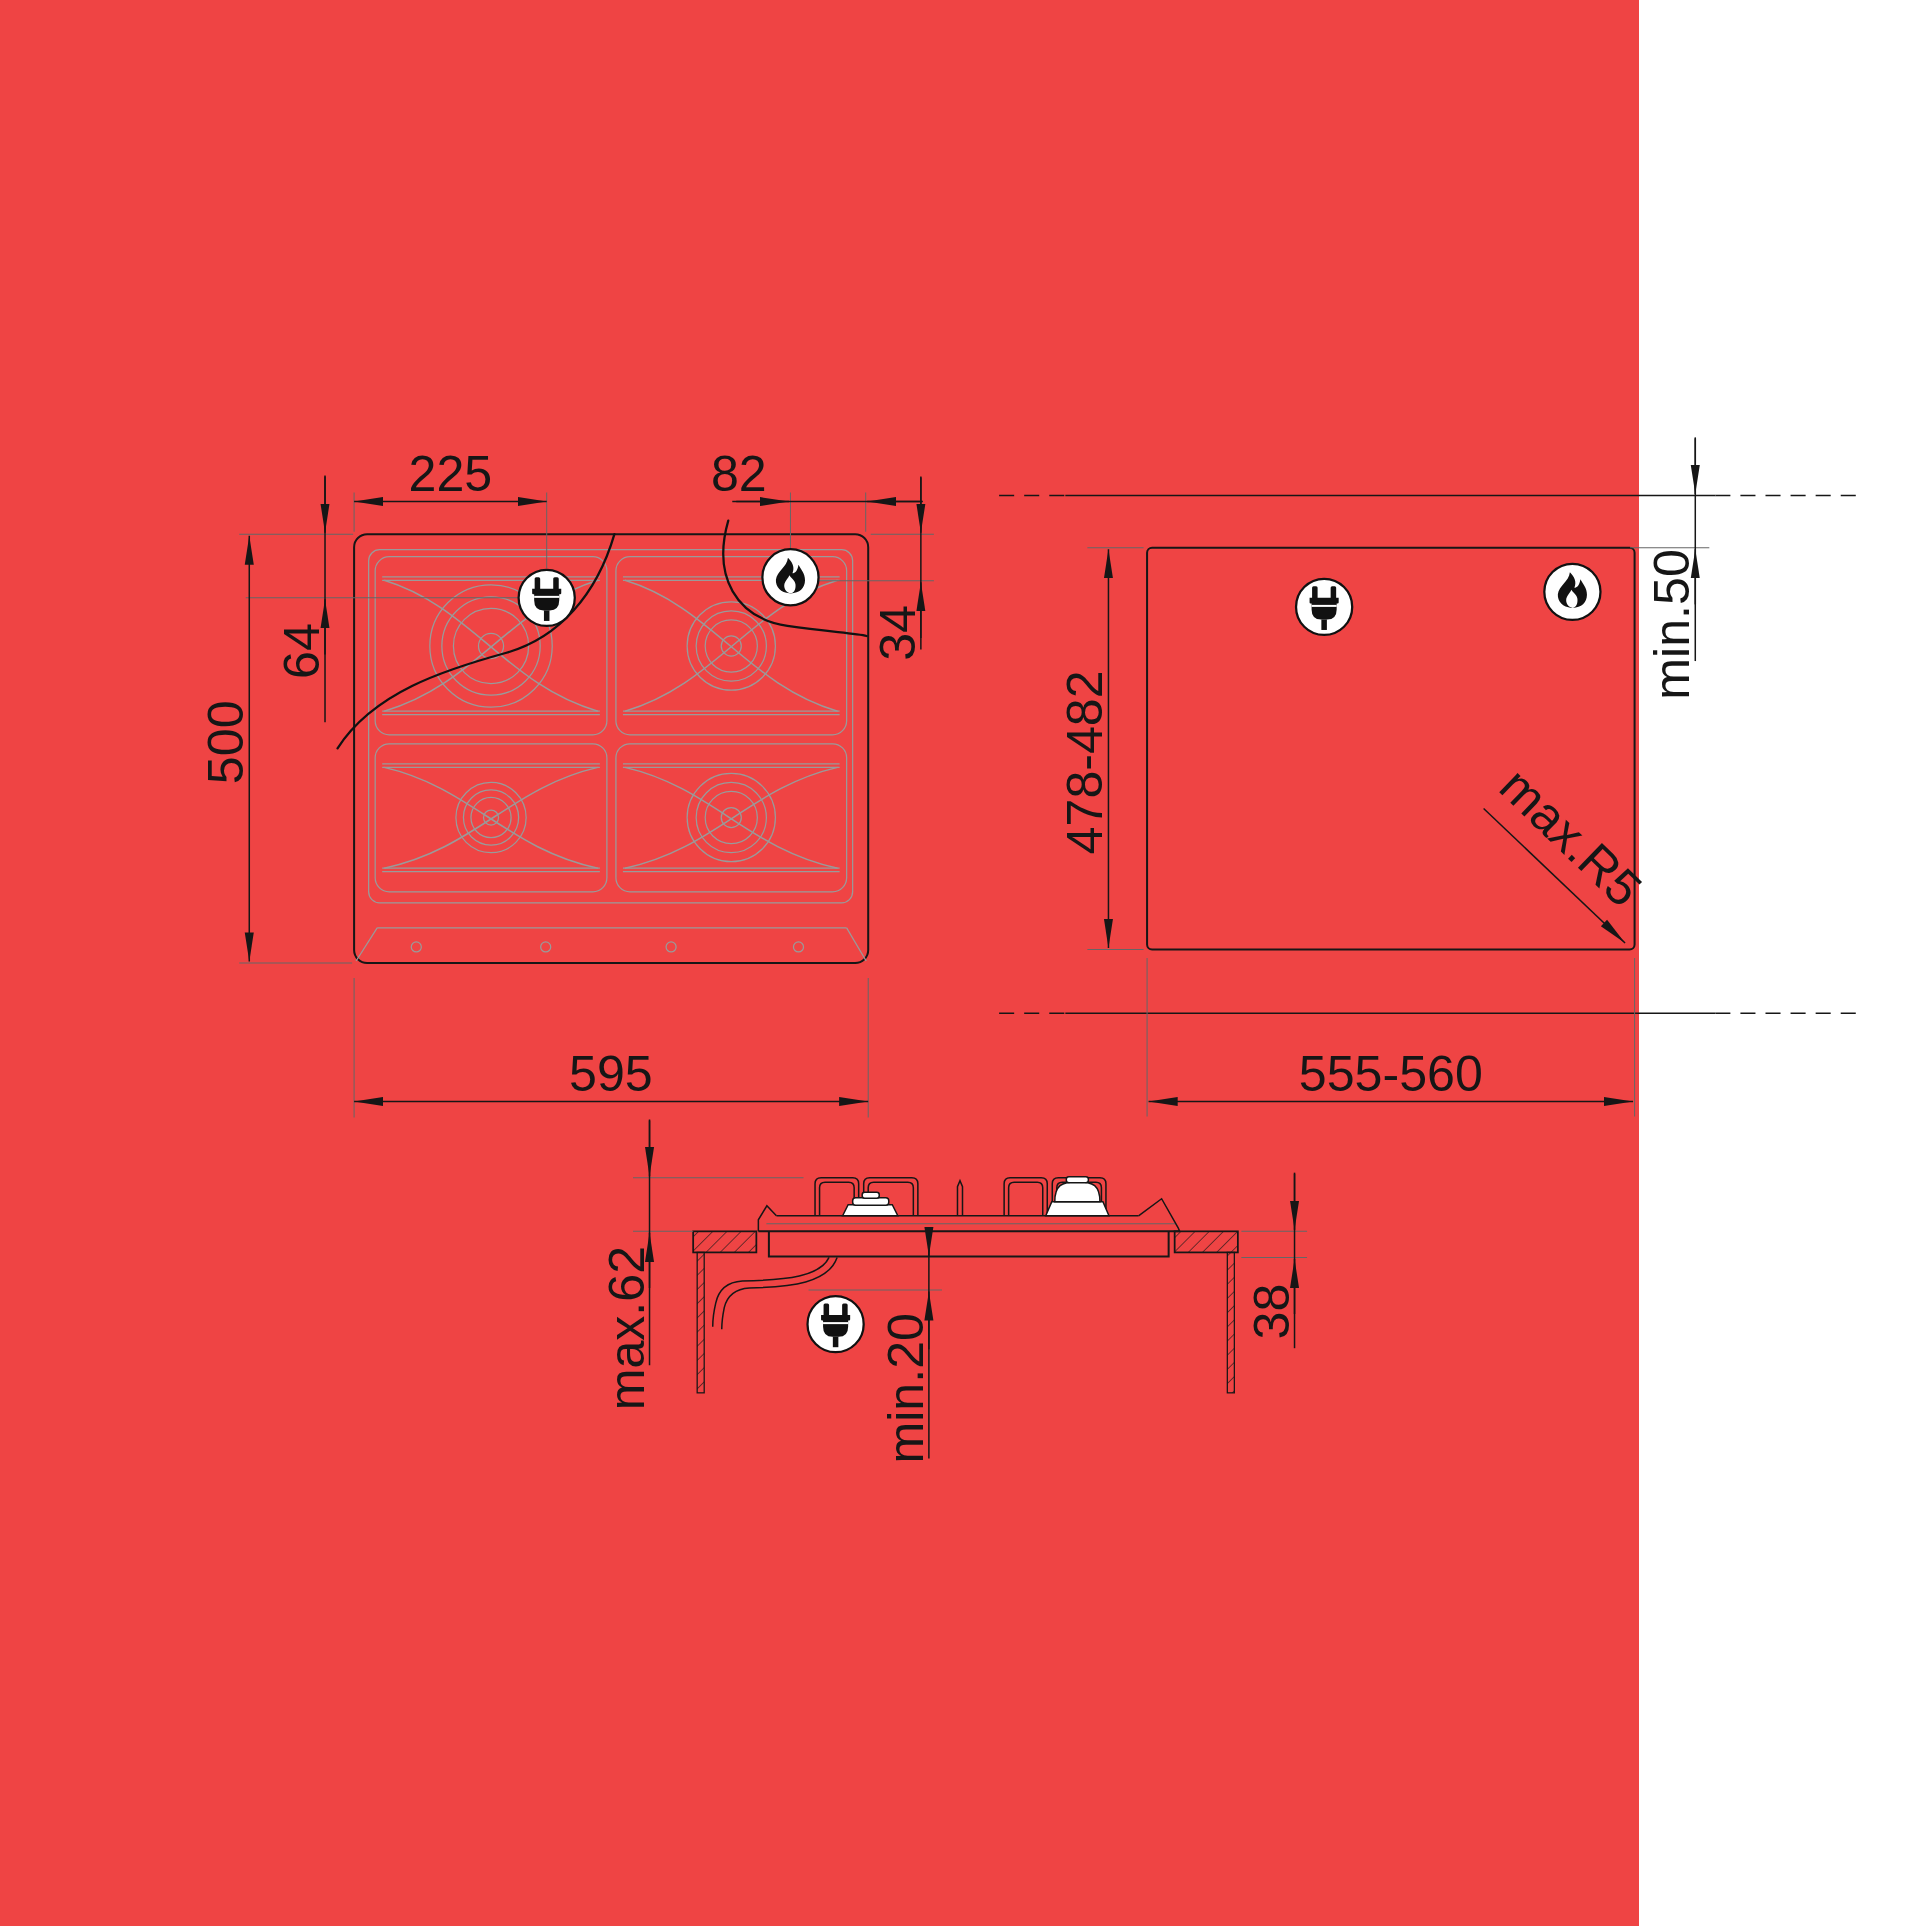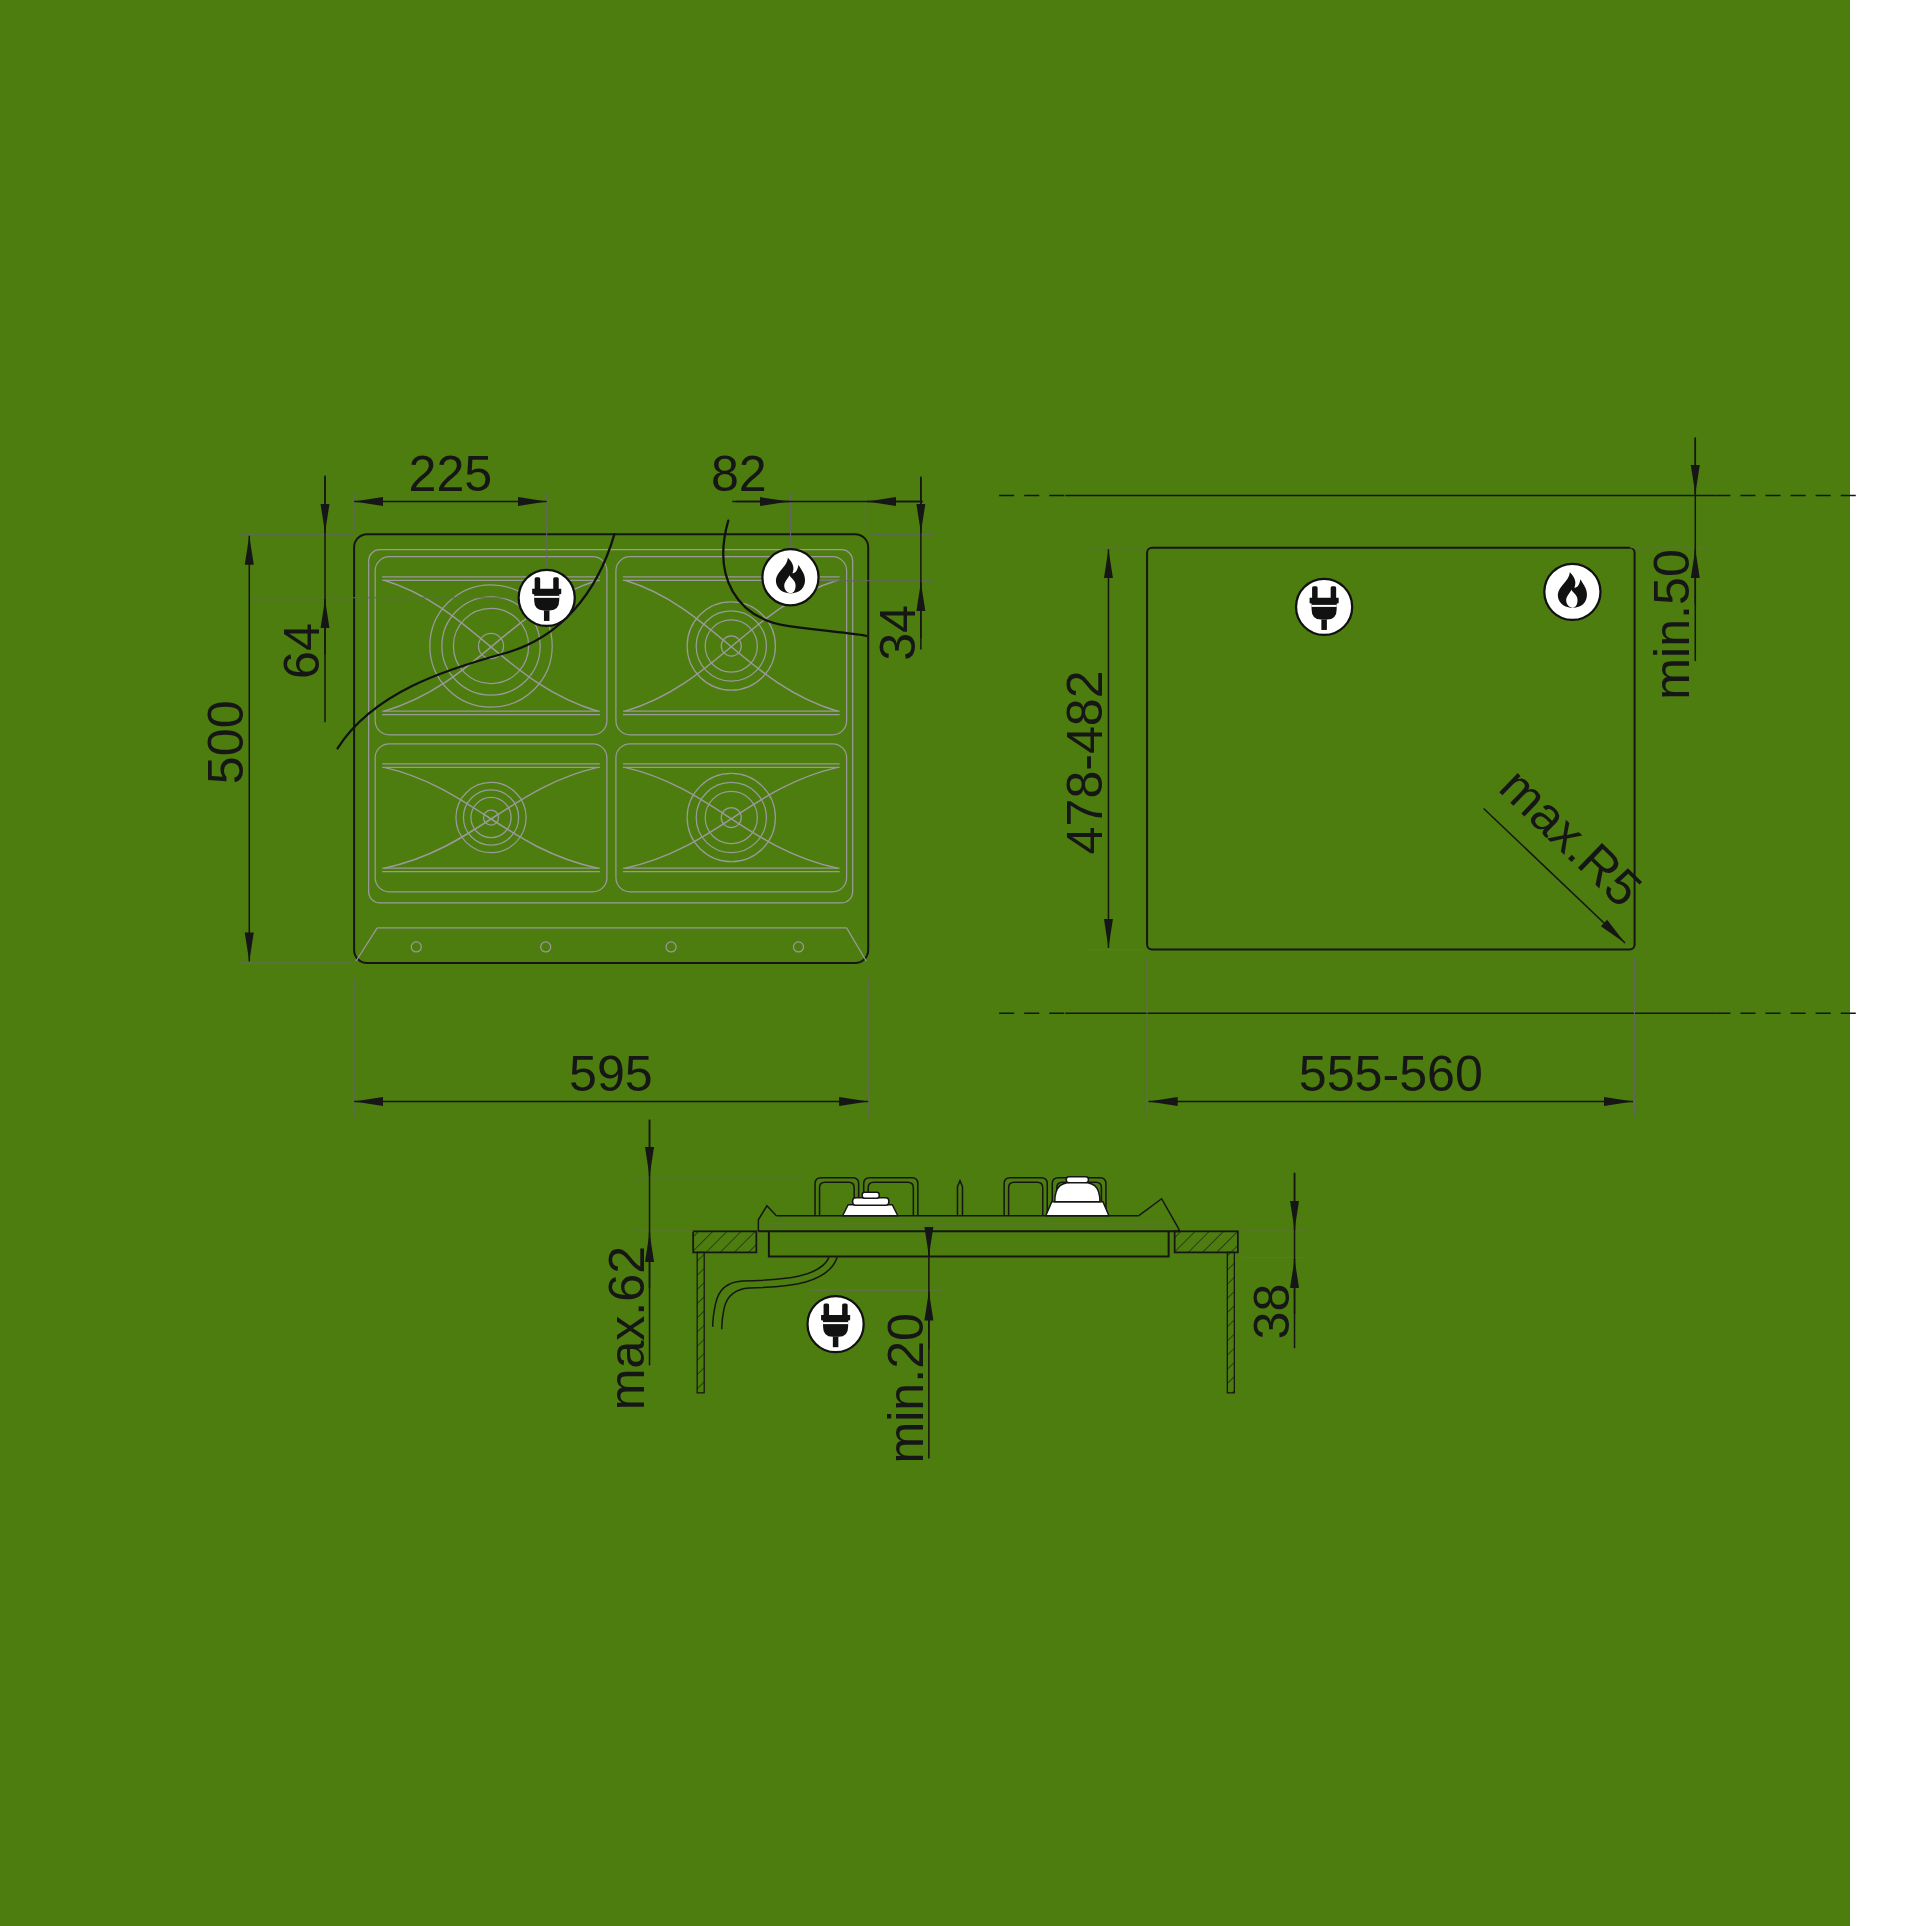--- a/index.html
+++ b/index.html
@@ -1,16 +1,16 @@
 <!DOCTYPE html>
 <html style="font-size:8px"><head>
 <meta charset="utf-8">
 <style>
   html,body{margin:0;padding:0;background:#fff;}
-  .canvas{width:1850px;height:1926px;background:#4d7c0f;position:relative;}
+  .canvas{width:1639px;height:1926px;background:#ef4444;position:relative;}
   svg{display:block;}
   .ol   {fill:none;stroke:#161616;stroke-width:4;}
   .ol3  {fill:none;stroke:#161616;stroke-width:3;}
   .gr   {fill:none;stroke:#9a9a9a;stroke-width:2.5;}
   .gr3  {fill:none;stroke:#9a9a9a;stroke-width:3;}
   .ex   {fill:none;stroke:#666;stroke-width:2;}
   .dm   {fill:none;stroke:#161616;stroke-width:3;}
   .brk  {fill:none;stroke:#111;stroke-width:4.5;stroke-linecap:round;}
   .wfill{fill:#fff;stroke:#161616;stroke-width:3;}
   .dashl{stroke-dasharray:30 20;}

